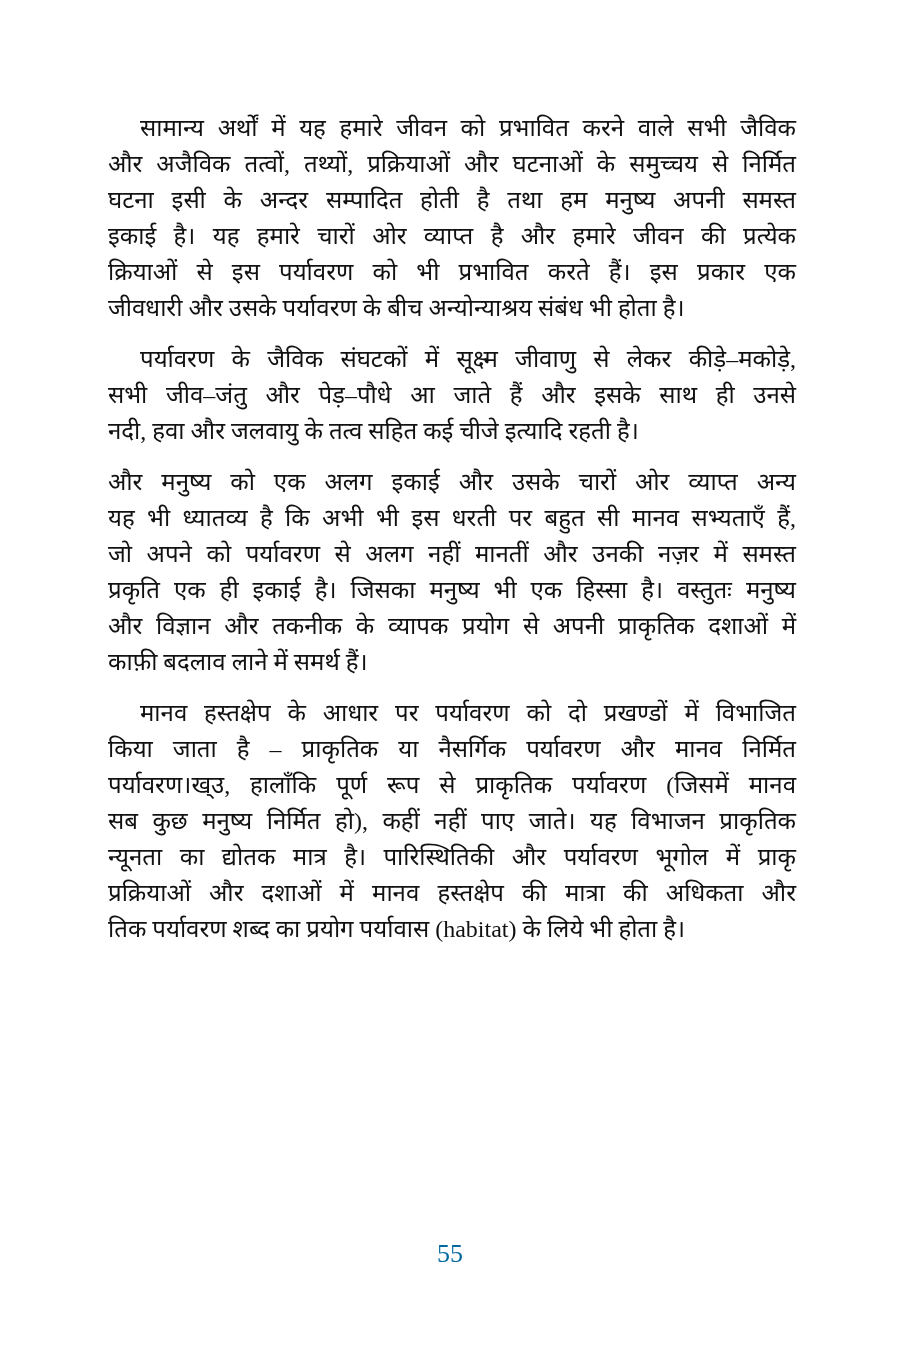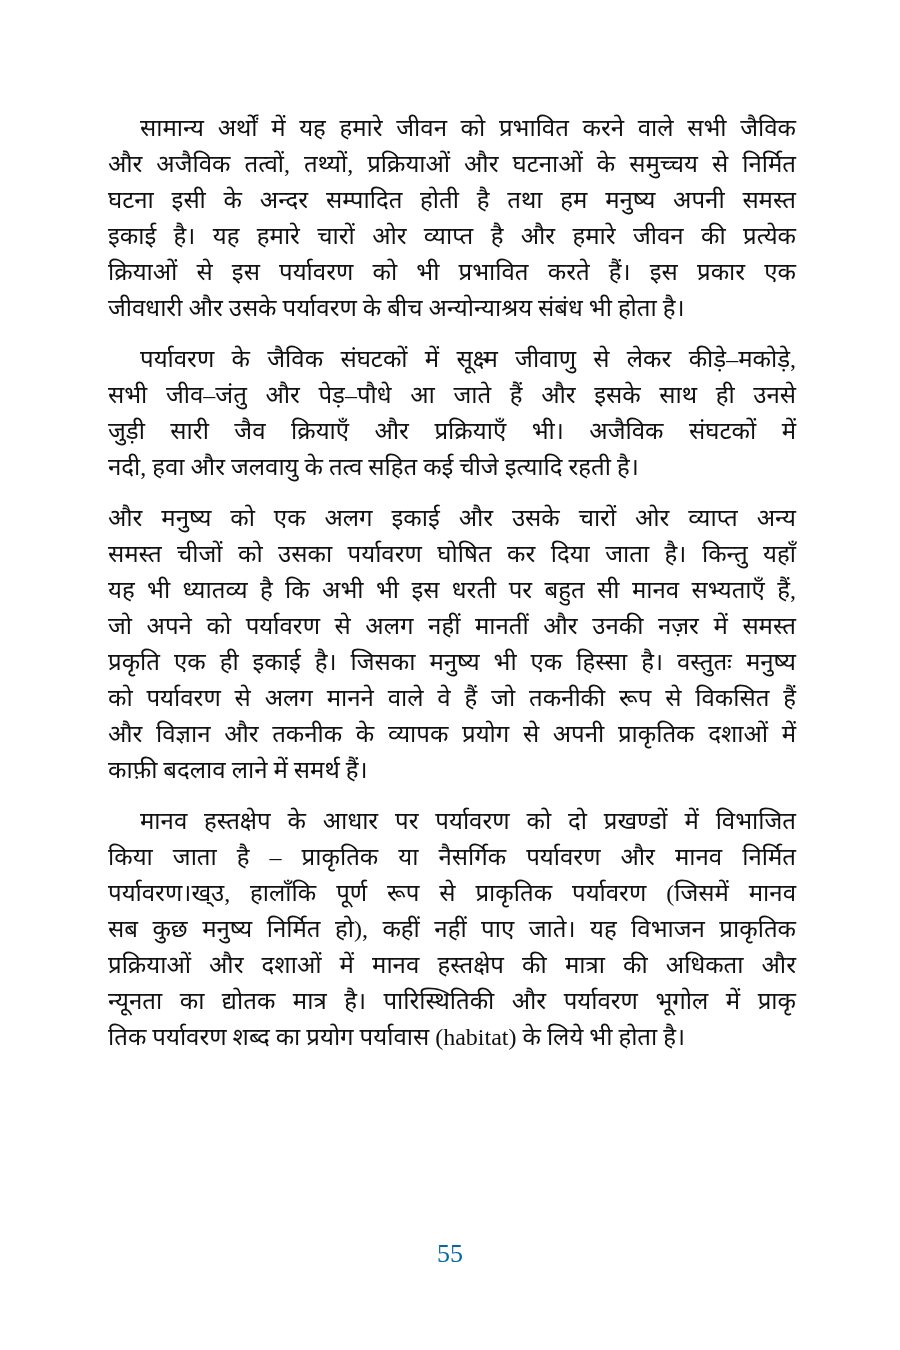--- a/index.html
+++ b/index.html
@@ -66,37 +66,34 @@
         <span class="line first">सामान्य अर्थों में यह हमारे जीवन को प्रभावित करने वाले सभी जैविक</span>
         <span class="line">और अजैविक तत्वों, तथ्यों, प्रक्रियाओं और घटनाओं के समुच्चय से निर्मित</span>
         <span class="line">घटना इसी के अन्दर सम्पादित होती है तथा हम मनुष्य अपनी समस्त</span>
         <span class="line">इकाई है। यह हमारे चारों ओर व्याप्त है और हमारे जीवन की प्रत्येक</span>
         <span class="line">क्रियाओं से इस पर्यावरण को भी प्रभावित करते हैं। इस प्रकार एक</span>
         <span class="line last">जीवधारी और उसके पर्यावरण के बीच अन्योन्याश्रय संबंध भी होता है।</span>
       </p>
       <p class="para">
         <span class="line first">पर्यावरण के जैविक संघटकों में सूक्ष्म जीवाणु से लेकर कीड़े–मकोड़े,</span>
         <span class="line">सभी जीव–जंतु और पेड़–पौधे आ जाते हैं और इसके साथ ही उनसे</span>
-        <span class="line">जुड़ी सारी जैव क्रियाएँ और प्रक्रियाएँ भी। अजैविक संघटकों में</span>
         <span class="line last">नदी, हवा और जलवायु के तत्व सहित कई चीजे इत्यादि रहती है।</span>
       </p>
       <p class="para">
         <span class="line">और मनुष्य को एक अलग इकाई और उसके चारों ओर व्याप्त अन्य</span>
-        <span class="line">समस्त चीजों को उसका पर्यावरण घोषित कर दिया जाता है। किन्तु यहाँ</span>
         <span class="line">यह भी ध्यातव्य है कि अभी भी इस धरती पर बहुत सी मानव सभ्यताएँ हैं,</span>
         <span class="line">जो अपने को पर्यावरण से अलग नहीं मानतीं और उनकी नज़र में समस्त</span>
         <span class="line">प्रकृति एक ही इकाई है। जिसका मनुष्य भी एक हिस्सा है। वस्तुतः मनुष्य</span>
-        <span class="line">को पर्यावरण से अलग मानने वाले वे हैं जो तकनीकी रूप से विकसित हैं</span>
         <span class="line">और विज्ञान और तकनीक के व्यापक प्रयोग से अपनी प्राकृतिक दशाओं में</span>
         <span class="line last">काफ़ी बदलाव लाने में समर्थ हैं।</span>
       </p>
       <p class="para">
         <span class="line first">मानव हस्तक्षेप के आधार पर पर्यावरण को दो प्रखण्डों में विभाजित</span>
         <span class="line">किया जाता है – प्राकृतिक या नैसर्गिक पर्यावरण और मानव निर्मित</span>
         <span class="line">पर्यावरण।ख्उ, हालाँकि पूर्ण रूप से प्राकृतिक पर्यावरण (जिसमें मानव</span>
         <span class="line">सब कुछ मनुष्य निर्मित हो), कहीं नहीं पाए जाते। यह विभाजन प्राकृतिक</span>
+        <span class="line">न्यूनता का द्योतक मात्र है। पारिस्थितिकी और पर्यावरण भूगोल में प्राकृ</span>
         <span class="line">प्रक्रियाओं और दशाओं में मानव हस्तक्षेप की मात्रा की अधिकता और</span>
-        <span class="line">न्यूनता का द्योतक मात्र है। पारिस्थितिकी और पर्यावरण भूगोल में प्राकृ</span>
         <span class="line last">तिक पर्यावरण शब्द का प्रयोग पर्यावास (habitat) के लिये भी होता है।</span>
       </p>
     </section>
   <footer class="pageno">55</footer>
 </main>
 
 </body></html>

